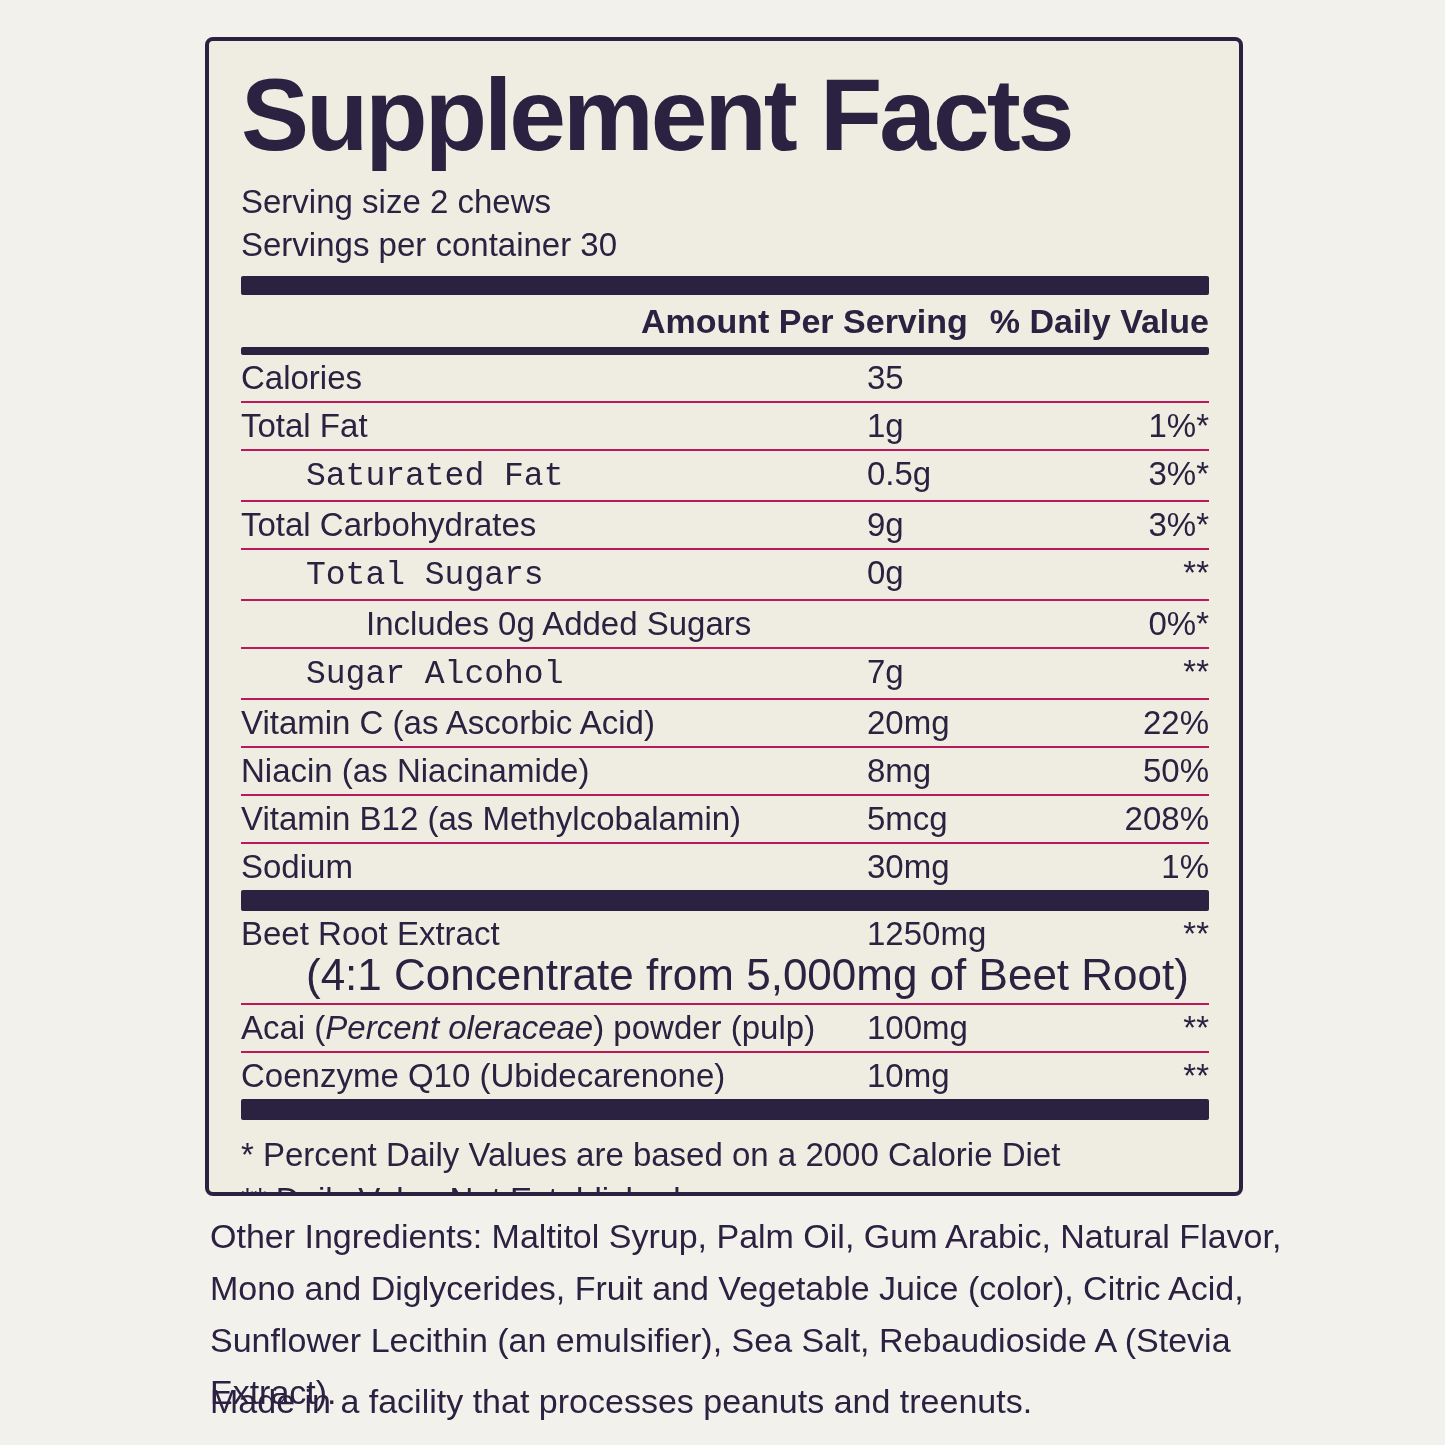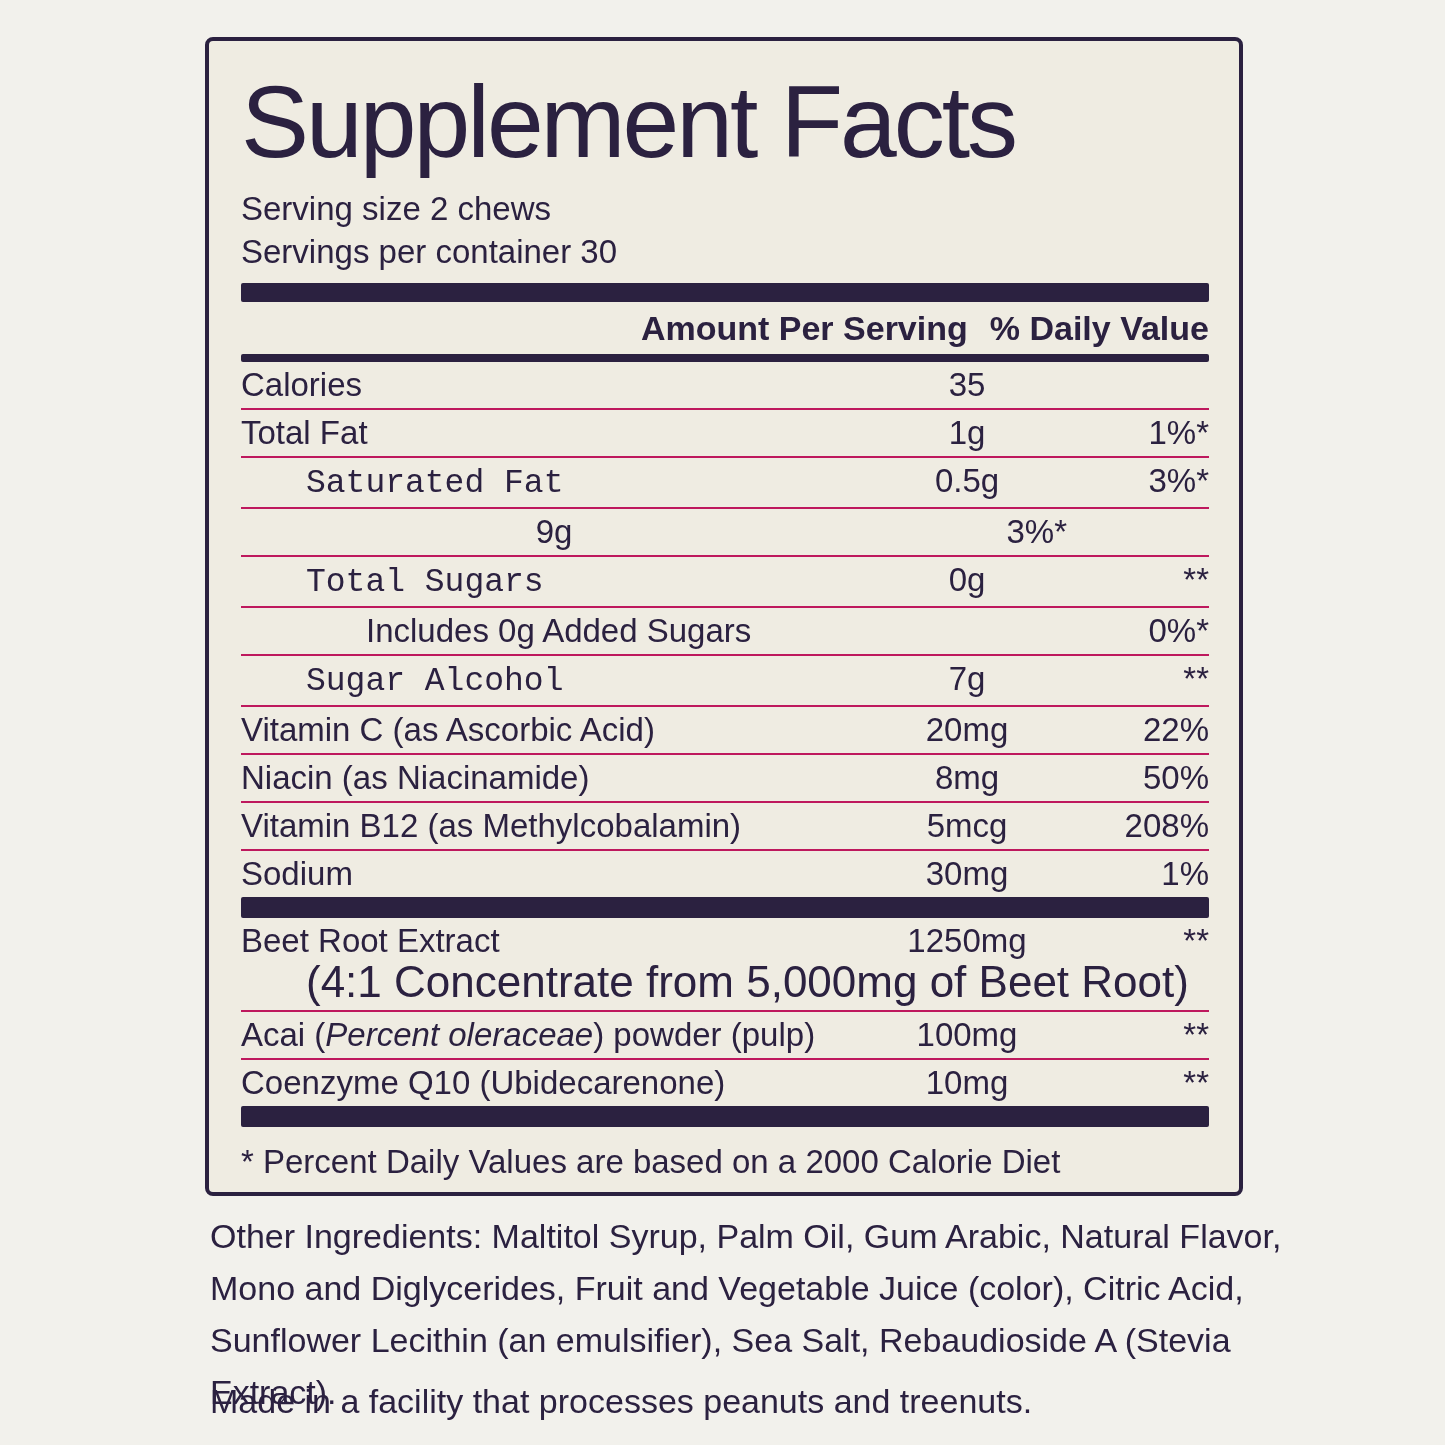--- a/index.html
+++ b/index.html
@@ -10,22 +10,22 @@
     color:#2b2140;
     -webkit-font-smoothing:antialiased;
   }
   .facts-box{
     position:absolute;left:205px;top:37px;width:1038px;height:1159px;
     box-sizing:border-box;background:#efece2;
     border:4px solid #2b2140;border-radius:8px;
     padding:18px 30px 0 32px;overflow:hidden;
   }
   .title{
-    font-size:102px;font-weight:normal;letter-spacing:-3px;
-    line-height:1.0;margin:12px 0 14px 0;
+    font-size:102px;font-weight:bold;letter-spacing:-3px;
+    line-height:1.0;margin:5px 0 14px 0;
   }
   .serving-line{font-size:33px;line-height:43px;}
   .bar{background:#2b2140;border-radius:2px;}
   .bar-top{height:19px;margin-top:10px;}
   .bar-med{height:8px;}
   .bar-thick{height:21px;}
   .col-header{
     display:flex;align-items:baseline;
     font-weight:bold;font-size:34px;padding:7px 0 6px 0;
   }
@@ -34,21 +34,21 @@
   .rowwrap{border-bottom:2px solid #be185d;}
   .rowwrap:last-child{border-bottom:none;}
   .row{
     display:grid;grid-template-columns:626px 200px 1fr;
     align-items:baseline;font-size:33px;line-height:36px;
     padding:5px 0 5px 0;
   }
   .row .name{white-space:nowrap;}
   .row .name.i1{padding-left:65px;font-family:Liberation Mono, monospace;}
   .row .name.i2{padding-left:125px;}
-  .row .amount{text-align:center;}
+  .row .amount{text-align:left;}
   .row .dv{text-align:right;}
   .subline{font-size:44px;line-height:36px;padding:0 0 10px 65px;white-space:nowrap;}
   .footnotes{padding-top:12px;font-size:33px;line-height:45px;}
   .other-ing{
     position:absolute;left:210px;top:1210px;width:1085px;
     font-size:34px;line-height:52px;margin:0;
   }
   .allergen{
     position:absolute;left:210px;top:1382px;width:1085px;
     font-size:34px;margin:0;
@@ -90,20 +90,21 @@
       </div>
       <div class="rowwrap">
         <div class="row">
           <div class="name i1">Saturated Fat</div>
           <div class="amount">0.5g</div>
           <div class="dv">3%*</div>
         </div>
       </div>
       <div class="rowwrap">
         <div class="row">
+          <div class="name">Total Carbohydrates</div>
           <div class="amount">9g</div>
           <div class="dv">3%*</div>
         </div>
       </div>
       <div class="rowwrap">
         <div class="row">
           <div class="name i1">Total Sugars</div>
           <div class="amount">0g</div>
           <div class="dv">**</div>
         </div>

